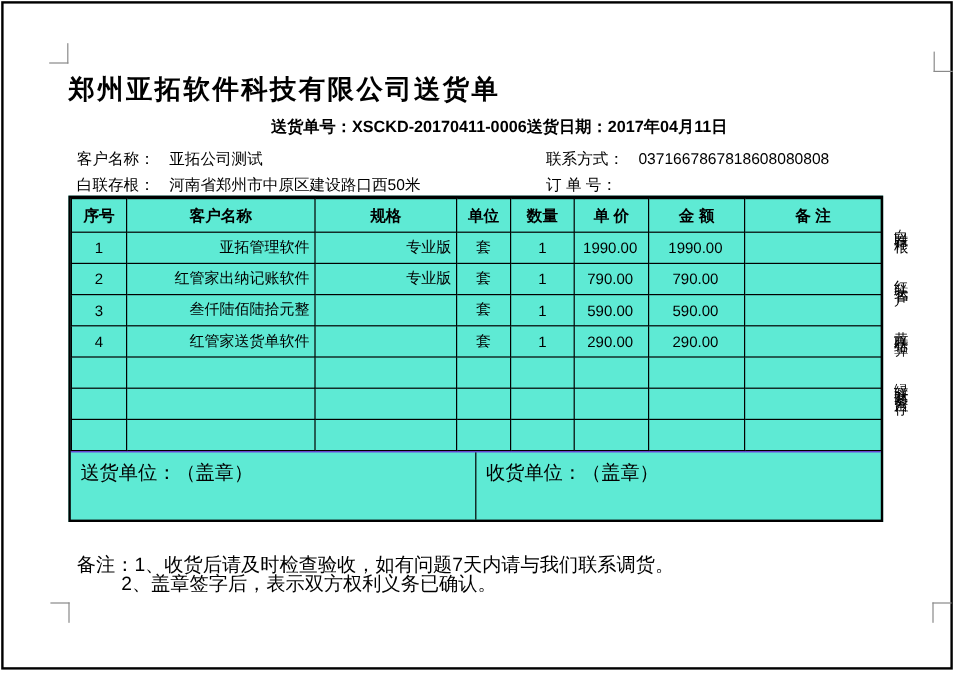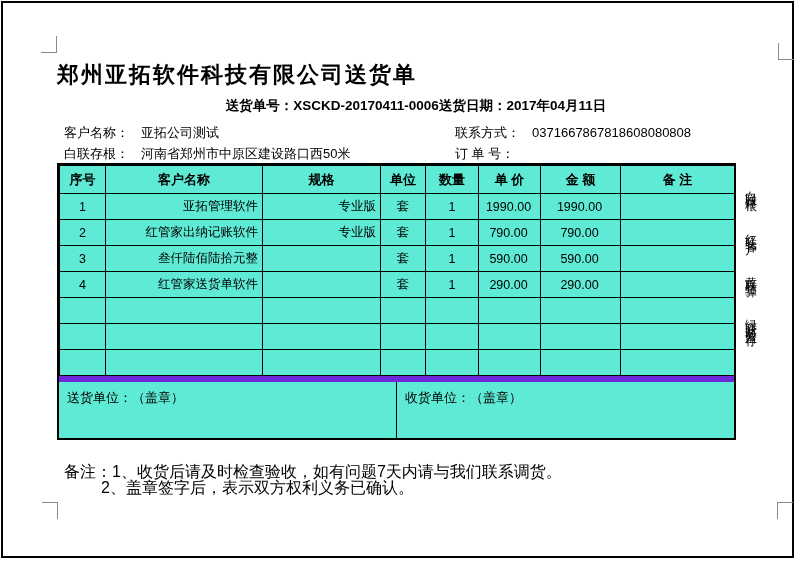--- a/index.html
+++ b/index.html
@@ -33,21 +33,21 @@
   table{width:100%;border-collapse:collapse;table-layout:fixed}
   th,td{border:1px solid #000;font-size:12.5px;padding:0 4px;
     overflow:hidden;white-space:nowrap}
   th{font-weight:bold;font-size:13px;text-align:center;height:27px}
   tbody td{height:25px}
   .c{text-align:center}
   .l{text-align:right;padding-left:6px}
   .r{text-align:center;padding-right:6px}
   .total-row td{height:26px}
 
-  .sig-row{display:flex;border-top:6px solid #6d28d9;height:56px;font-size:13px}
+  .sig-row{display:flex;border-top:1px solid #6d28d9;height:56px;font-size:16px}
   .sig-cell{flex:1;padding:7px 8px;box-sizing:border-box}
   .sig-cell + .sig-cell{border-left:1px solid #000}
 
   .copies{position:absolute;left:743px;top:181px;height:300px;
     writing-mode:vertical-rl;text-orientation:upright;
     font-size:12px;letter-spacing:3px;line-height:15px}
   .copies .copy{margin-bottom:14px}
 
   .notes{position:absolute;left:64px;top:464px;font-size:16px;line-height:16px;white-space:nowrap}
   .notes .line2{margin-left:37px}

